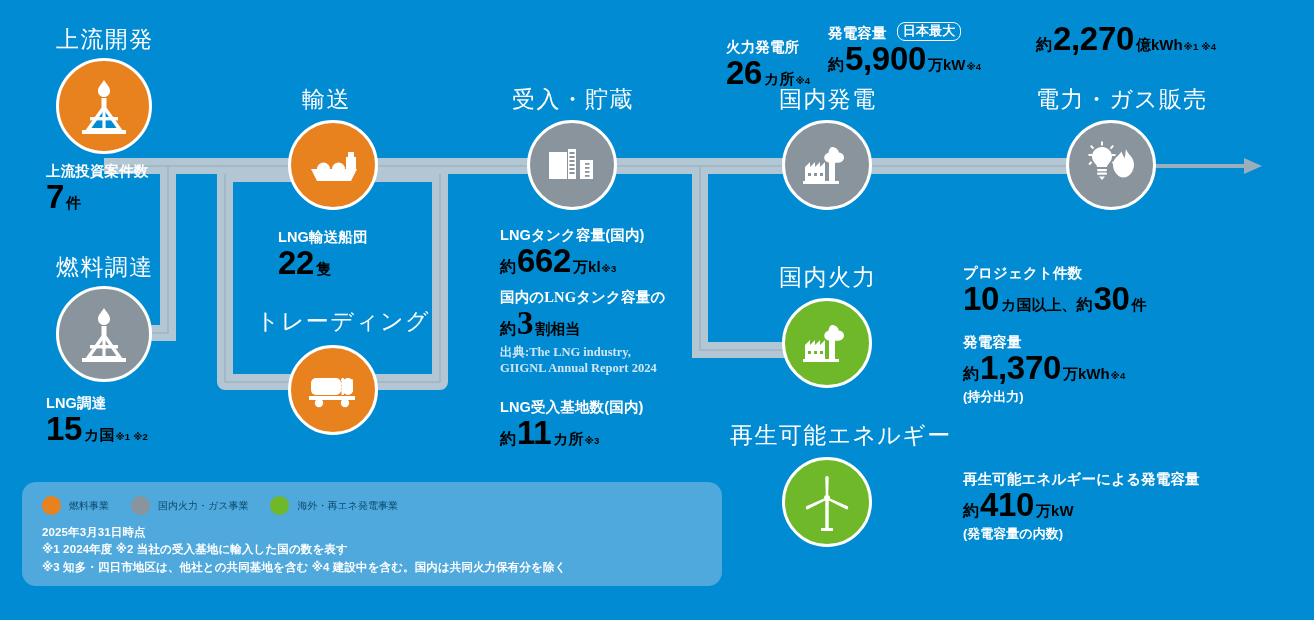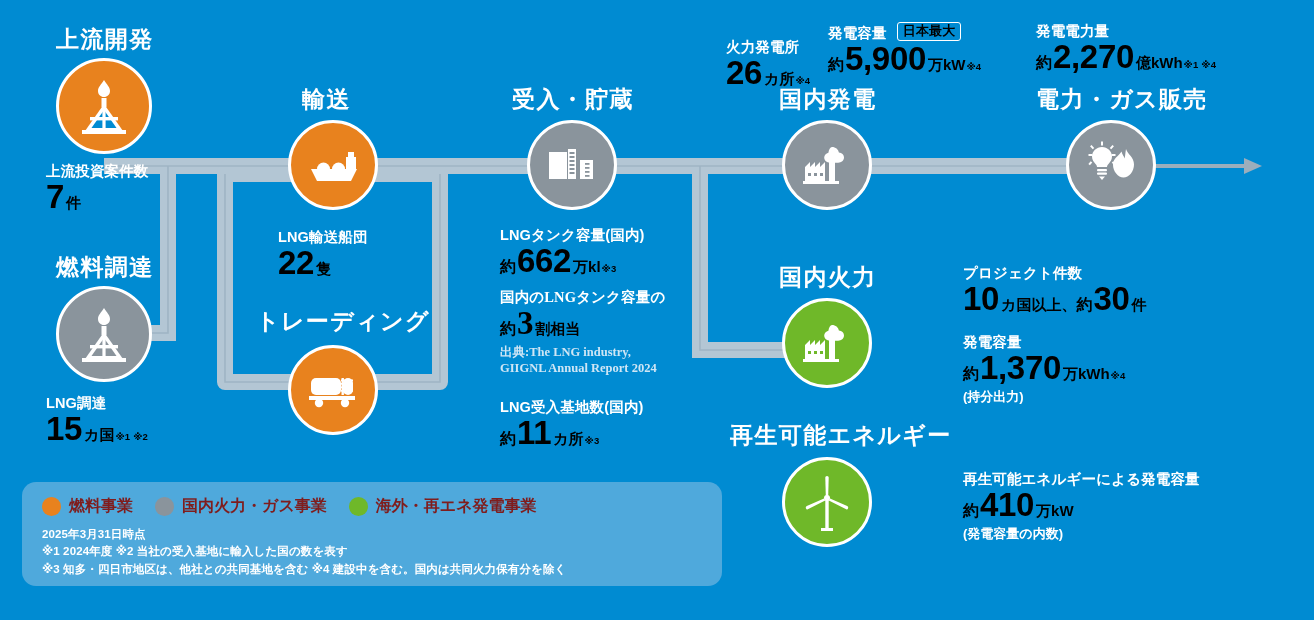--- a/index.html
+++ b/index.html
@@ -23,21 +23,21 @@
     display:flex;align-items:center;justify-content:center;
   }
   .circ.orange{background:#E8821E;}
   .circ.gray{background:#8A949C;}
   .circ.green{background:#6FB829;}
   .circ svg{display:block;}
 
   
   .nlabel{
     position:absolute;z-index:5;
-    font-weight:bold;color:#ffffff;
+    font-weight:normal;color:#ffffff;
     white-space:nowrap;
     letter-spacing:.06em;
   }
   .nlabel.s24{font-size:23px;}
 
   
   .stat{position:absolute;z-index:5;white-space:nowrap;}
   .st-cap{
     font-size:14.5px;font-weight:bold;color:#ffffff;
     letter-spacing:.01em;line-height:1.25;
@@ -49,41 +49,41 @@
   .pre{font-size:16px;font-weight:bold;margin-right:1px;}
   .big{font-size:33px;font-weight:bold;letter-spacing:-.01em;}
   .unit{font-size:15px;font-weight:bold;margin-left:2px;}
   .sup{font-size:9.5px;font-weight:bold;vertical-align:super;margin-left:1px;letter-spacing:.02em;}
   .note{font-size:12.5px;font-weight:bold;color:#CFE6F5;line-height:1.3;margin-top:3px;}
   .sub-note{font-size:13px;font-weight:bold;color:#ffffff;margin-top:2px;}
 
   .badge{
     display:inline-block;
     border:1.5px solid #ffffff;
-    border-radius:3px;
-    font-size:13px;font-weight:bold;color:#000000;
+    border-radius:8px;
+    font-size:13px;font-weight:bold;color:#ffffff;
     padding:1px 5px 2px 5px;
     line-height:1.05;
     vertical-align:3px;
     margin-left:6px;
   }
 
   
   .legend{
     position:absolute;left:22px;top:482px;width:700px;height:104px;
     background:#4FA9DC;border-radius:14px;z-index:6;
     box-sizing:border-box;padding:14px 20px 10px 20px;
   }
   .lg-row{display:flex;align-items:center;gap:0;margin-bottom:9px;}
   .lg-item{display:flex;align-items:center;margin-right:22px;}
   .dot{width:19px;height:19px;border-radius:50%;margin-right:8px;flex:none;}
   .dot.orange{background:#E8821E;}
   .dot.gray{background:#8A949C;}
   .dot.green{background:#6FB829;}
-  .lg-txt{font-size:16px;font-weight:bold;color:#7f1d1d;white-space:nowrap;}
+  .lg-txt{font-size:10px;font-weight:normal;color:#0c4a6e;white-space:nowrap;}
   .foot{font-size:11.5px;font-weight:bold;color:#ffffff;line-height:1.52;letter-spacing:.01em;}
 </style>
 </head>
 <body>
 
 <div class="stage">
 
   <svg class="pipes" viewBox="0 0 1314 620" width="1314" height="620">
     <defs>
       <style>
@@ -126,21 +126,20 @@
     </div>
     <div class="st-val">
       <span class="pre">約</span>
       <span class="big">5,900</span>
       <span class="unit">万kW</span>
       <span class="sup">※4</span>
     </div>
   </div>
 
   <div class="stat" style="left:1036px;top:22px;">
-    <div class="st-cap">発電電力量</div>
     <div class="st-val">
       <span class="pre">約</span>
       <span class="big">2,270</span>
       <span class="unit">億kWh</span>
       <span class="sup">※1 ※4</span>
     </div>
   </div>
 
   <div class="nlabel s24" style="left:56px;top:24px;">上流開発</div>
   <div class="node" style="left:56px;top:58px;">

